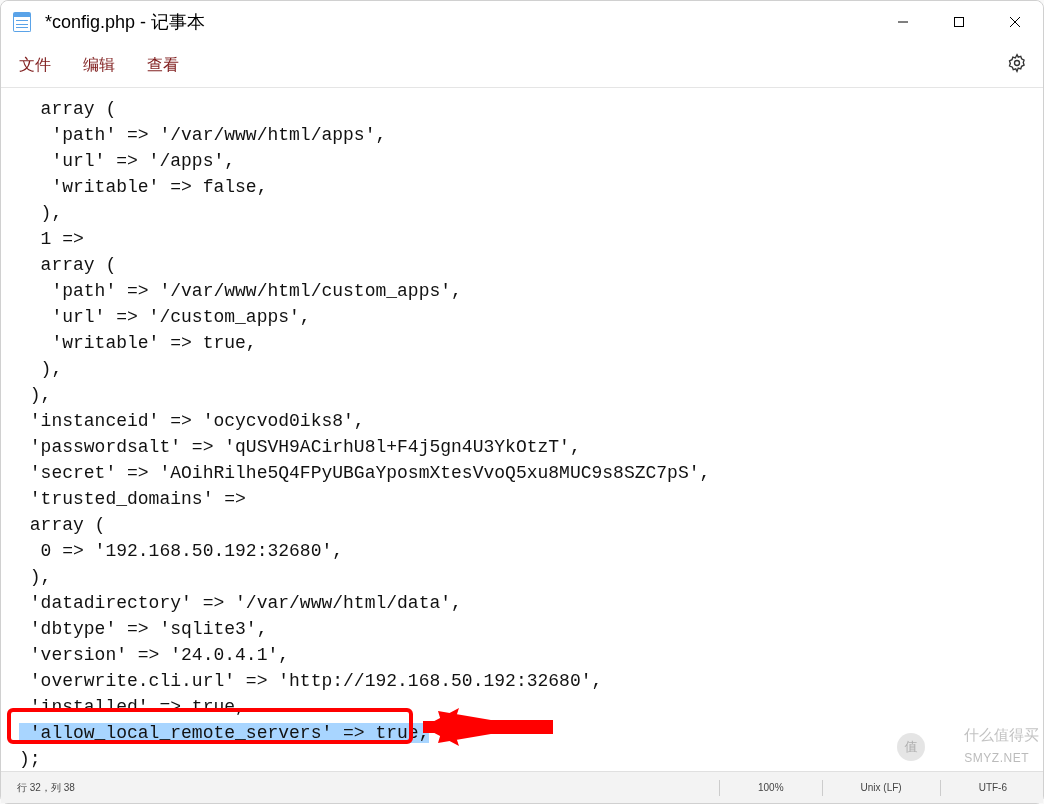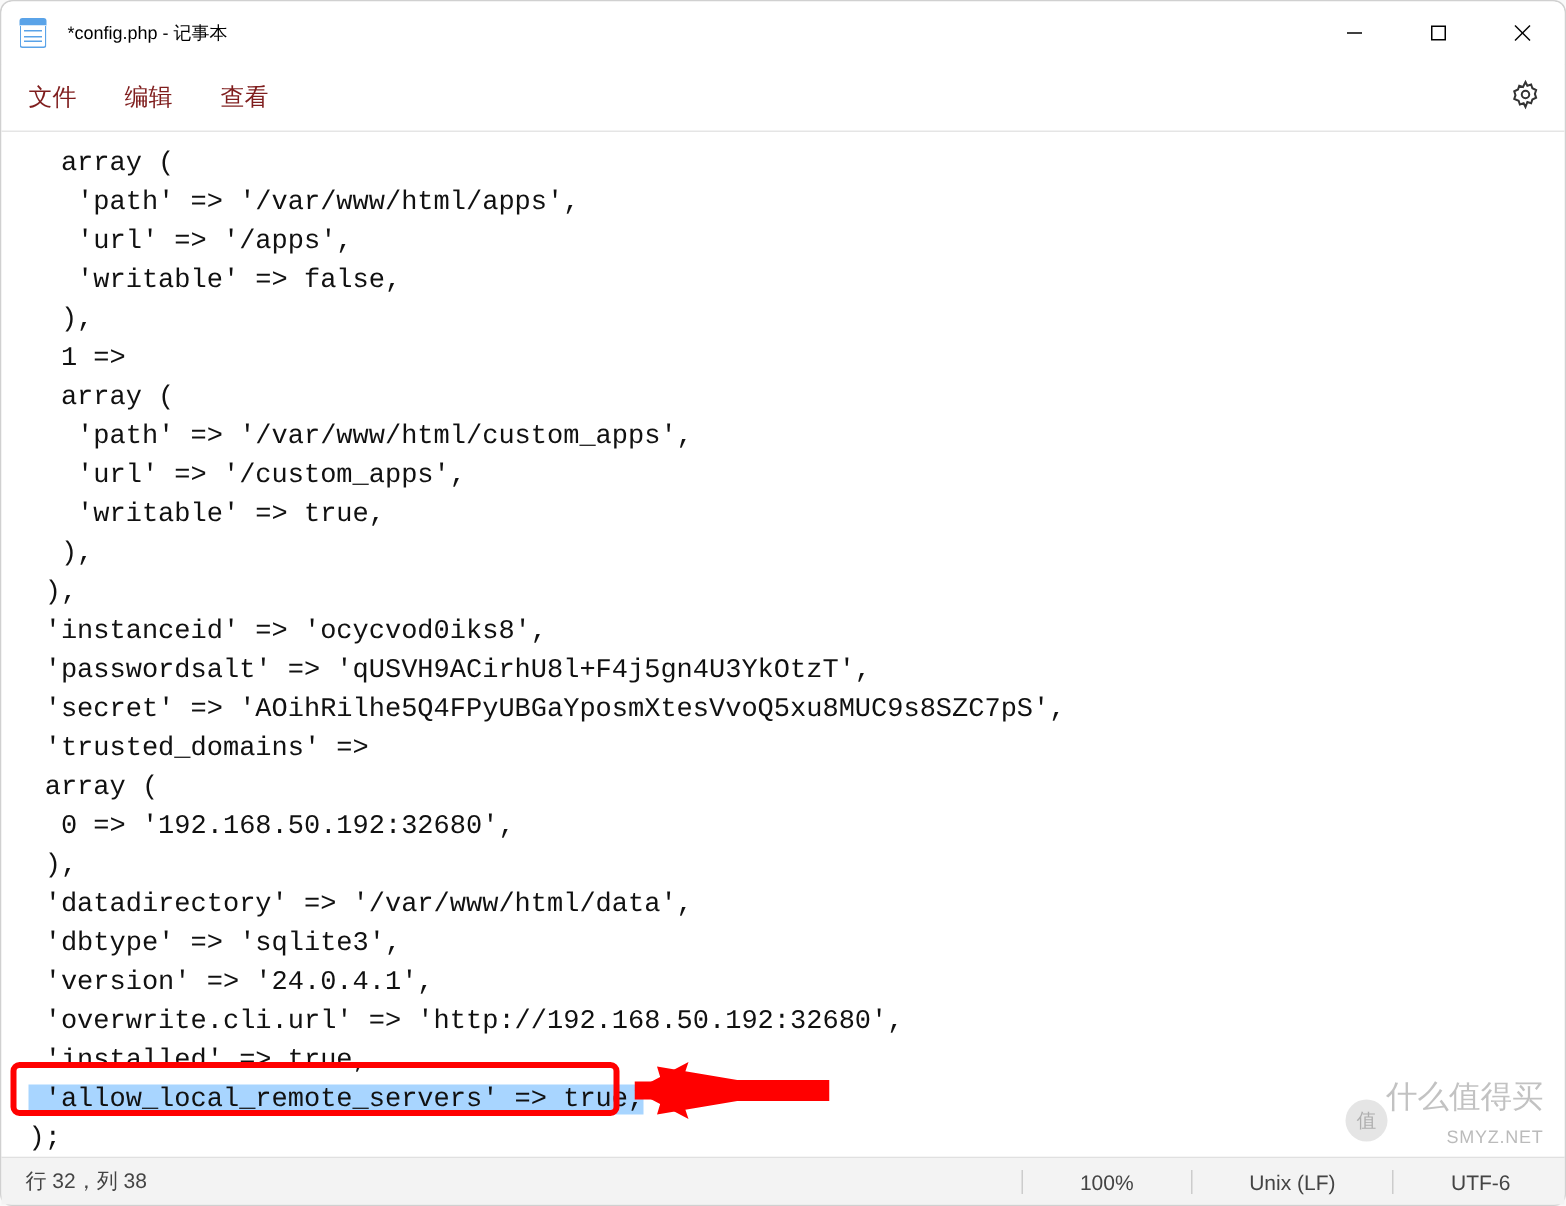--- a/index.html
+++ b/index.html
@@ -54,21 +54,21 @@
       display: flex;
       flex-direction: column;
       justify-content: space-evenly;
       padding: 1px 2px;
     }
     .app-icon-line {
       height: 1px;
       background: #5aa3e8;
     }
     .title-text {
-      font-size: 12px;
+      font-size: 18px;
       color: #000;
     }
     .window-controls {
       margin-left: auto;
       display: flex;
       height: 100%;
     }
     .win-btn {
       width: 56px;
       display: flex;
@@ -118,21 +118,21 @@
       background: #a8d5ff;
       display: inline;
     }
     .statusbar {
       height: 32px;
       background: #f3f3f3;
       border-top: 1px solid #e0e0e0;
       display: flex;
       align-items: center;
       padding: 0 16px;
-      font-size: 14px;
+      font-size: 10px;
       color: #444;
     }
     .status-left {
       flex: 0 0 auto;
     }
     .status-sep {
       width: 1px;
       height: 16px;
       background: #ccc;
       margin: 0 18px;
@@ -164,23 +164,23 @@
     .watermark {
       position: absolute;
       right: 14px;
       bottom: 38px;
       font-size: 12px;
       color: rgba(120,120,120,0.5);
       letter-spacing: 0.5px;
     }
     .watermark-cn {
       position: absolute;
-      right: 14px;
+      right: 4px;
       bottom: 58px;
-      font-size: 21px;
+      font-size: 15px;
       color: rgba(120,120,120,0.45);
     }
     .watermark-icon {
       position: absolute;
       right: 118px;
       bottom: 42px;
       width: 28px;
       height: 28px;
       border-radius: 50%;
       background: rgba(180,180,180,0.35);

